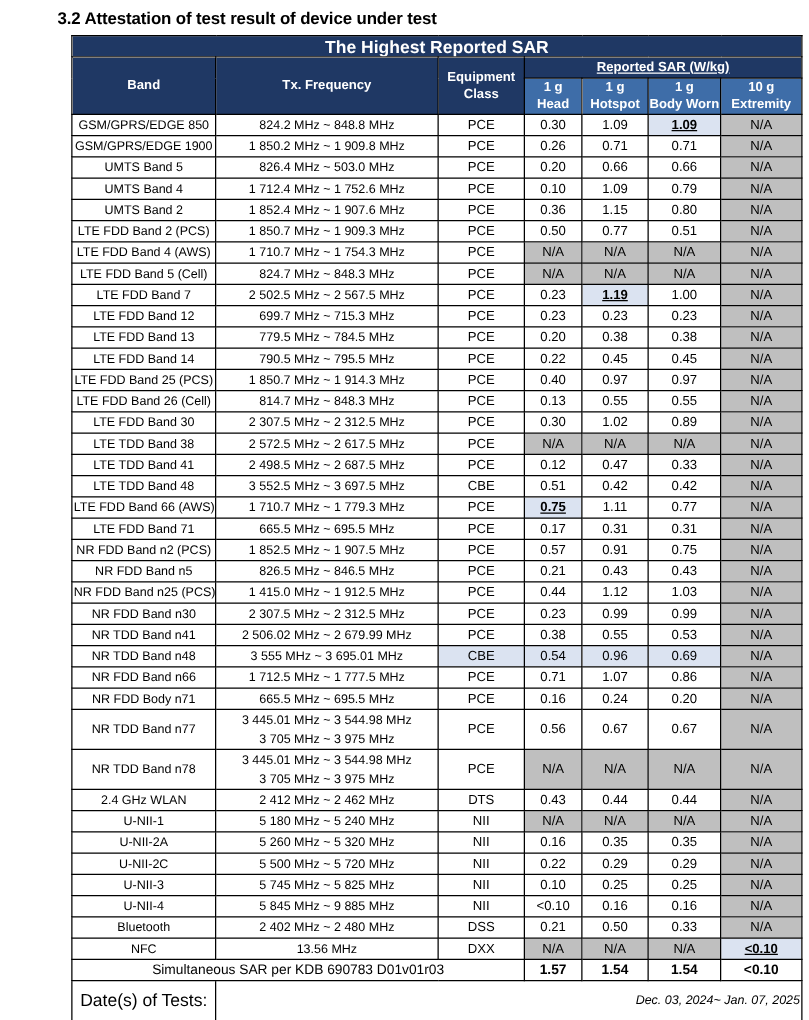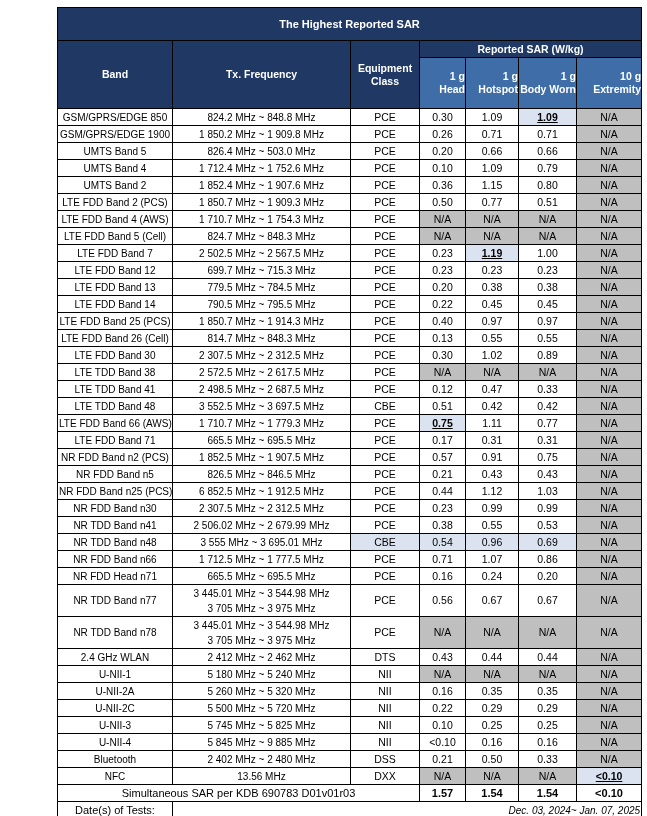--- a/index.html
+++ b/index.html
@@ -18,41 +18,42 @@
   table.sar{
     border-collapse:collapse;table-layout:fixed;width:584px;margin-left:11px;
     border:1.5px solid var(--border);
   }
   th,td{
     border:1px solid var(--border);text-align:center;vertical-align:middle;
     padding:0.5px 1px;font-size:10.5px;line-height:15px;overflow:hidden;
     white-space:nowrap;
   }
   thead th{background:var(--navy);color:#fff;font-weight:700;}
-  th.tbl-title{height:33px;font-size:11px;}
-  th.hdr{height:14px;}
+  th.tbl-title{height:17px;font-size:14px;}
+  th.hdr{height:14px;text-decoration:underline;}
   th.sub{
     background:var(--subblue);white-space:pre-line;line-height:13px;
-    height:27px;padding:12px 0;text-align:right;
+    height:27px;padding:1px 0;
   }
   th.wrap{white-space:pre-line;line-height:13px;}
   td.band{font-size:10px;}
   td.freq{white-space:pre-line;font-size:10px;}
   td.max{background:var(--hl);font-weight:700;text-decoration:underline;}
   td.hl{background:var(--hl);}
   td.na{background:var(--gray);}
   td.simv{font-weight:700;font-size:11px;height:17px;}
   td.sim-label{font-size:11px;}
-  td.date-label{font-size:11px;height:17px;}
+  td.date-label{font-size:14px;height:32px;}
   td.date-value{text-align:right;padding-left:8px;font-size:10px;font-style:italic;}
 </style>
 </head>
 <body>
 
 <div class="page">
+  <h1 class="doc-title">3.2 Attestation of test result of device under test</h1>
 
   <table class="sar">
     <colgroup>
       <col style="width:115px">
         <col style="width:178px">
         <col style="width:69px">
       <col style="width:46px">
         <col style="width:53px">
         <col style="width:58px">
         <col style="width:65px">
@@ -273,21 +274,21 @@
           <td class="band">NR FDD Band n5</td>
           <td class="freq">826.5 MHz ~ 846.5 MHz</td>
           <td>PCE</td>
           <td>0.21</td>
           <td>0.43</td>
           <td>0.43</td>
           <td class="na">N/A</td>
         </tr>
         <tr>
           <td class="band">NR FDD Band n25 (PCS)</td>
-          <td class="freq">6 852.5 MHz ~ 1 912.5 MHz</td>
+          <td class="freq">1 415.0 MHz ~ 1 912.5 MHz</td>
           <td>PCE</td>
           <td>0.44</td>
           <td>1.12</td>
           <td>1.03</td>
           <td class="na">N/A</td>
         </tr>
         <tr>
           <td class="band">NR FDD Band n30</td>
           <td class="freq">2 307.5 MHz ~ 2 312.5 MHz</td>
           <td>PCE</td>
@@ -317,21 +318,21 @@
         <tr>
           <td class="band">NR FDD Band n66</td>
           <td class="freq">1 712.5 MHz ~ 1 777.5 MHz</td>
           <td>PCE</td>
           <td>0.71</td>
           <td>1.07</td>
           <td>0.86</td>
           <td class="na">N/A</td>
         </tr>
         <tr>
-          <td class="band">NR FDD Head n71</td>
+          <td class="band">NR FDD Body n71</td>
           <td class="freq">665.5 MHz ~ 695.5 MHz</td>
           <td>PCE</td>
           <td>0.16</td>
           <td>0.24</td>
           <td>0.20</td>
           <td class="na">N/A</td>
         </tr>
         <tr>
           <td class="band">NR TDD Band n77</td>
           <td class="freq">3 445.01 MHz ~ 3 544.98 MHz

